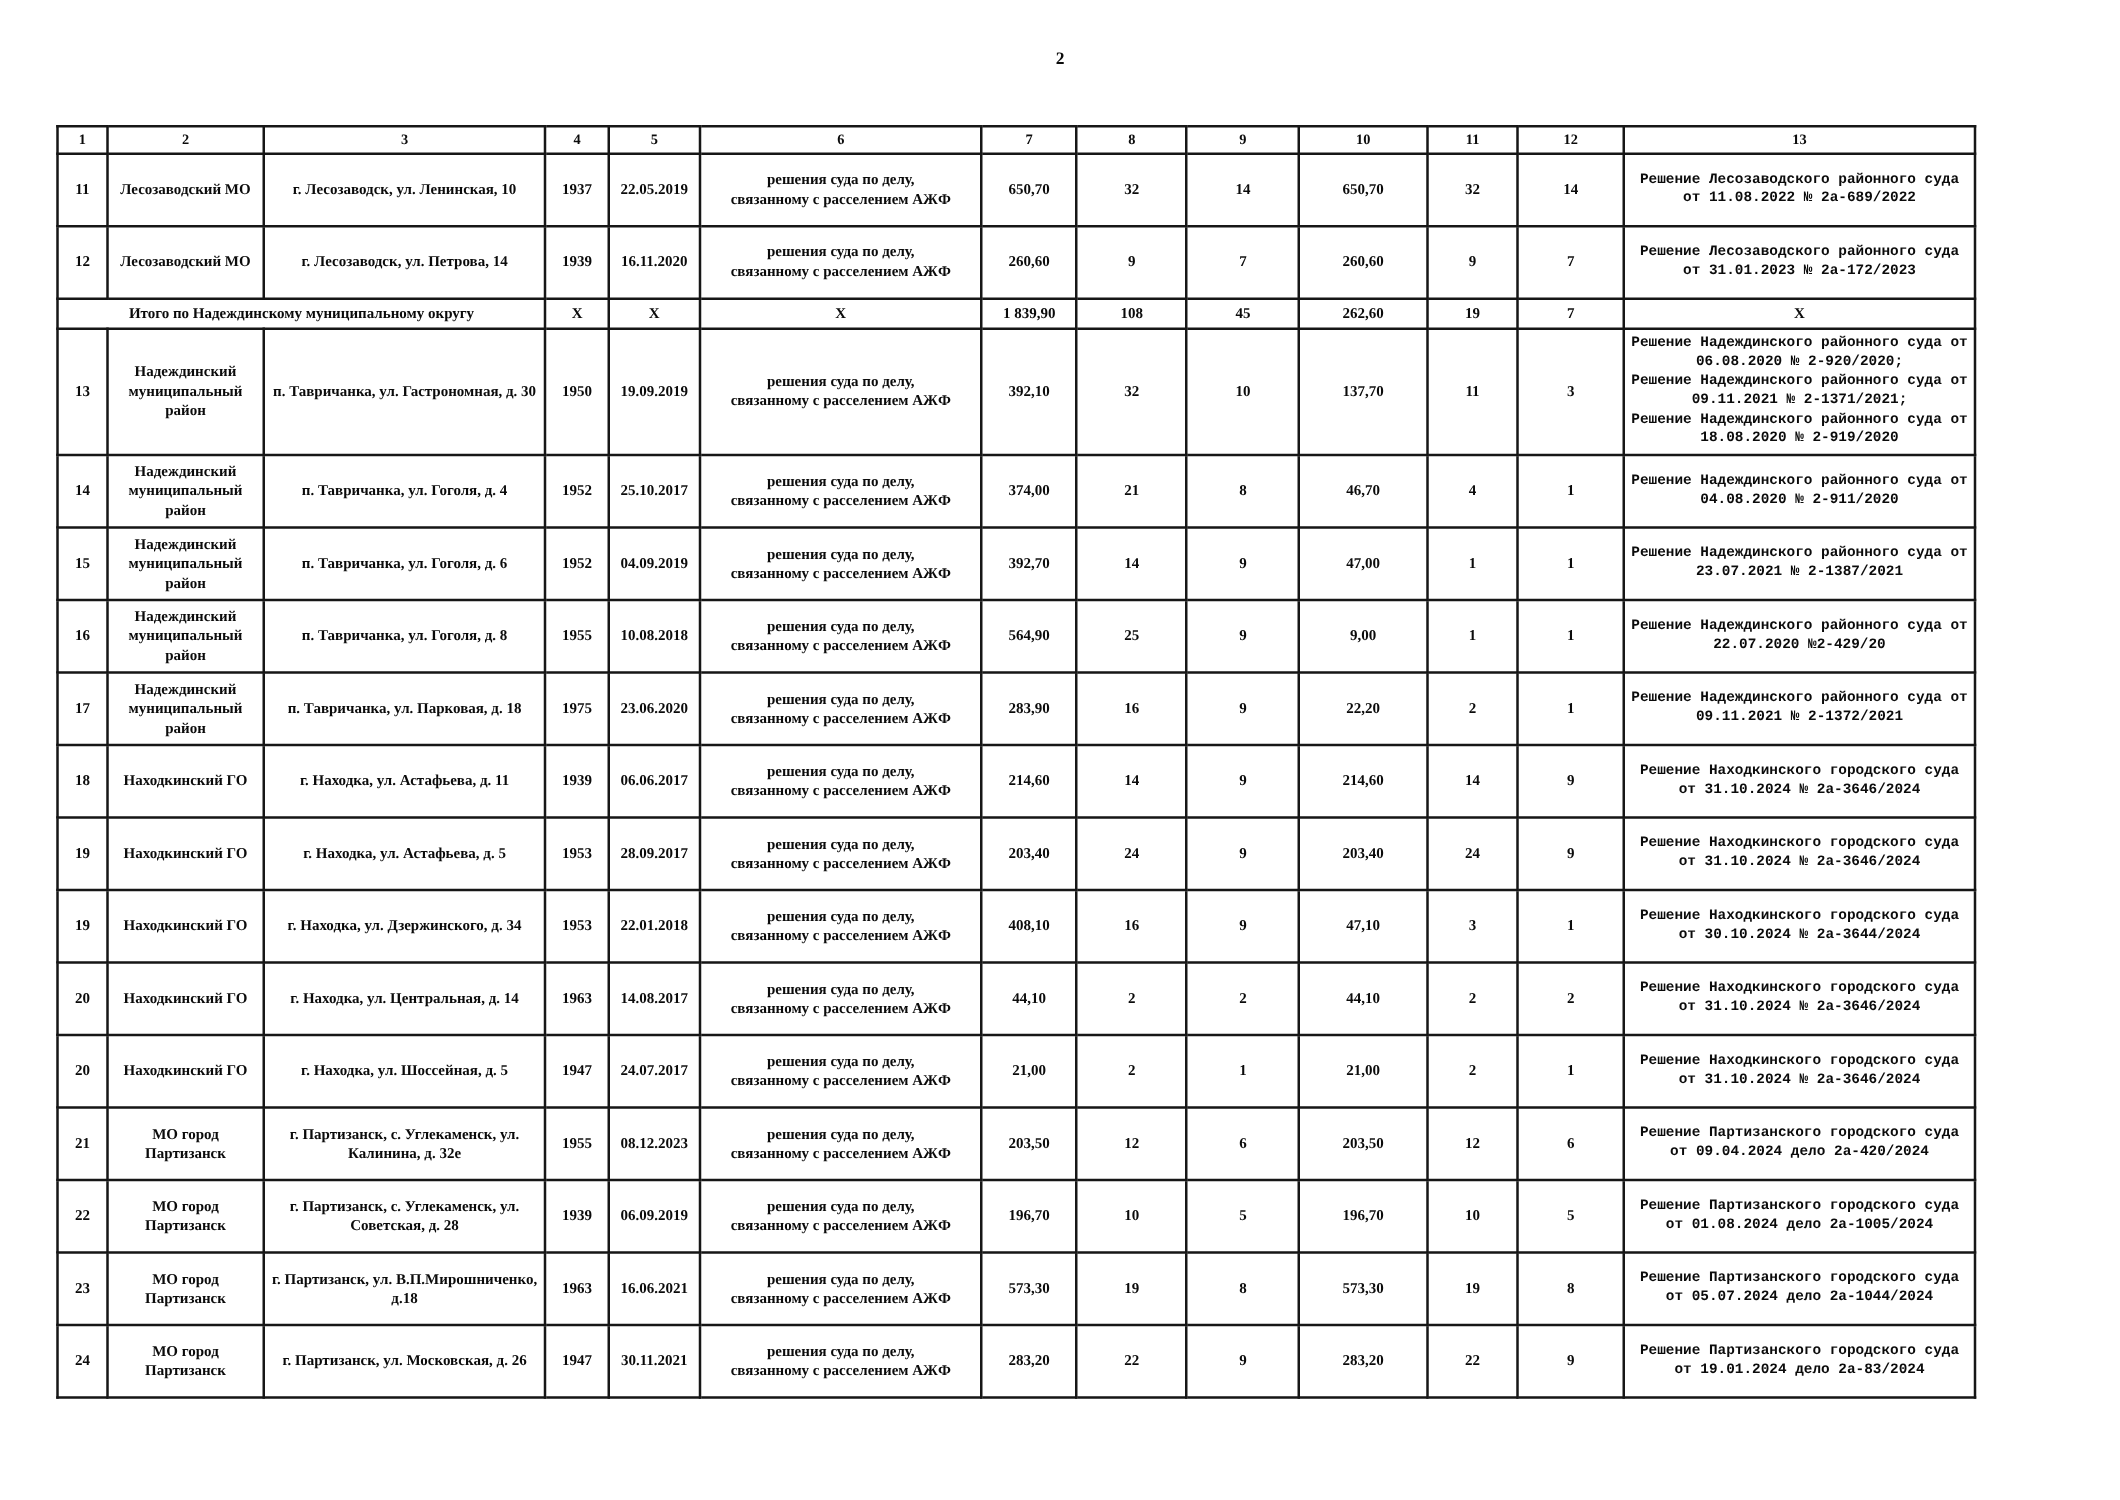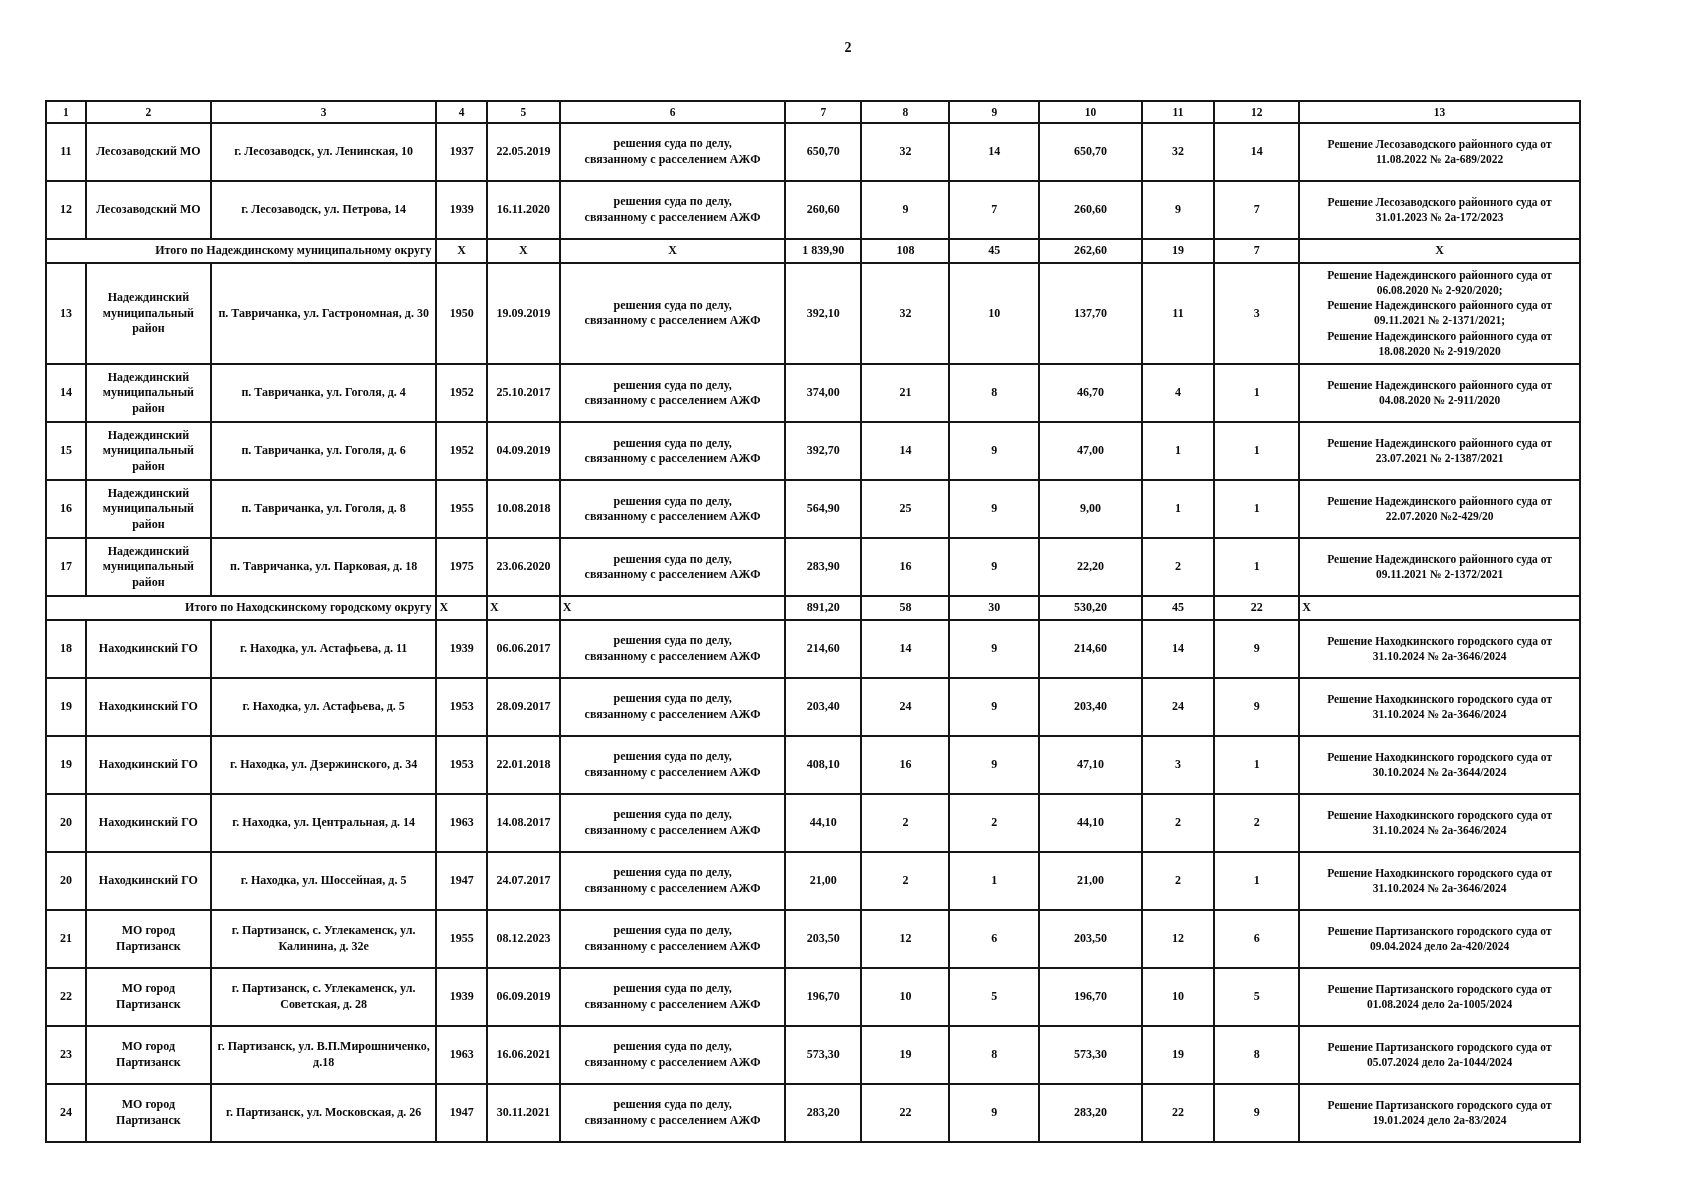--- a/index.html
+++ b/index.html
@@ -24,24 +24,24 @@
     font-weight:bold;
     text-align:center;
     vertical-align:middle;
     padding:3px 3px;
     line-height:1.3;
     word-wrap:break-word;
   }
   .doc thead th{font-size:11.5px;height:18px;padding:1px;}
   tr[data-name="table-row"] td{font-size:12px;height:50px;}
   tr[data-name="table-row"] td:nth-child(3){font-size:12px;}
-  tr[data-name="table-row"] td:nth-child(13){font-size:11.5px;}
+  tr[data-name="table-row"] td:nth-child(13){font-size:11.5px;font-family:Liberation Mono, monospace;}
   tr[data-name="table-row"] td:nth-child(13) div{margin:1px 0;}
   tr.summary td{font-size:12px;height:auto;padding:3px 4px;}
-  td.slabel{text-align:right;padding-left:4px;}
+  td.slabel{text-align:center;padding-left:4px;}
   tr.xcenter td.xcell{text-align:center;}
   tr.xleft td.xcell{text-align:left;padding-left:2px;}
 </style>
 </head>
 <body>
 
 <div class="sheet" data-name="document-page">
   <div class="pagenum" data-name="page-number">2</div>
 
   <table class="doc" data-name="main-table">
@@ -214,33 +214,20 @@
             <div>связанному с расселением АЖФ</div>
           </td>
           <td data-name="cell-col-7">283,90</td>
           <td data-name="cell-col-8">16</td>
           <td data-name="cell-col-9">9</td>
           <td data-name="cell-col-10">22,20</td>
           <td data-name="cell-col-11">2</td>
           <td data-name="cell-col-12">1</td>
           <td data-name="cell-col-13">Решение Надеждинского районного суда от 09.11.2021 № 2-1372/2021</td>
         </tr>
-        <tr data-name="summary-row" class="summary xleft">
-          <td colspan="3" class="slabel" data-name="summary-label">Итого по Находскинскому городскому округу</td>
-          <td class="xcell" data-name="summary-x">X</td>
-          <td class="xcell" data-name="summary-x">X</td>
-          <td class="xcell" data-name="summary-x">X</td>
-          <td class="sval" data-name="summary-value">891,20</td>
-          <td class="sval" data-name="summary-value">58</td>
-          <td class="sval" data-name="summary-value">30</td>
-          <td class="sval" data-name="summary-value">530,20</td>
-          <td class="sval" data-name="summary-value">45</td>
-          <td class="sval" data-name="summary-value">22</td>
-          <td class="xcell" data-name="summary-x">X</td>
-        </tr>
         <tr data-name="table-row">
           <td data-name="cell-col-1">18</td>
           <td data-name="cell-col-2">Находкинский ГО</td>
           <td data-name="cell-col-3">г. Находка, ул. Астафьева, д. 11</td>
           <td data-name="cell-col-4">1939</td>
           <td data-name="cell-col-5">06.06.2017</td>
           <td data-name="cell-col-6">
             <div>решения суда по делу,</div>
             <div>связанному с расселением АЖФ</div>
           </td>

